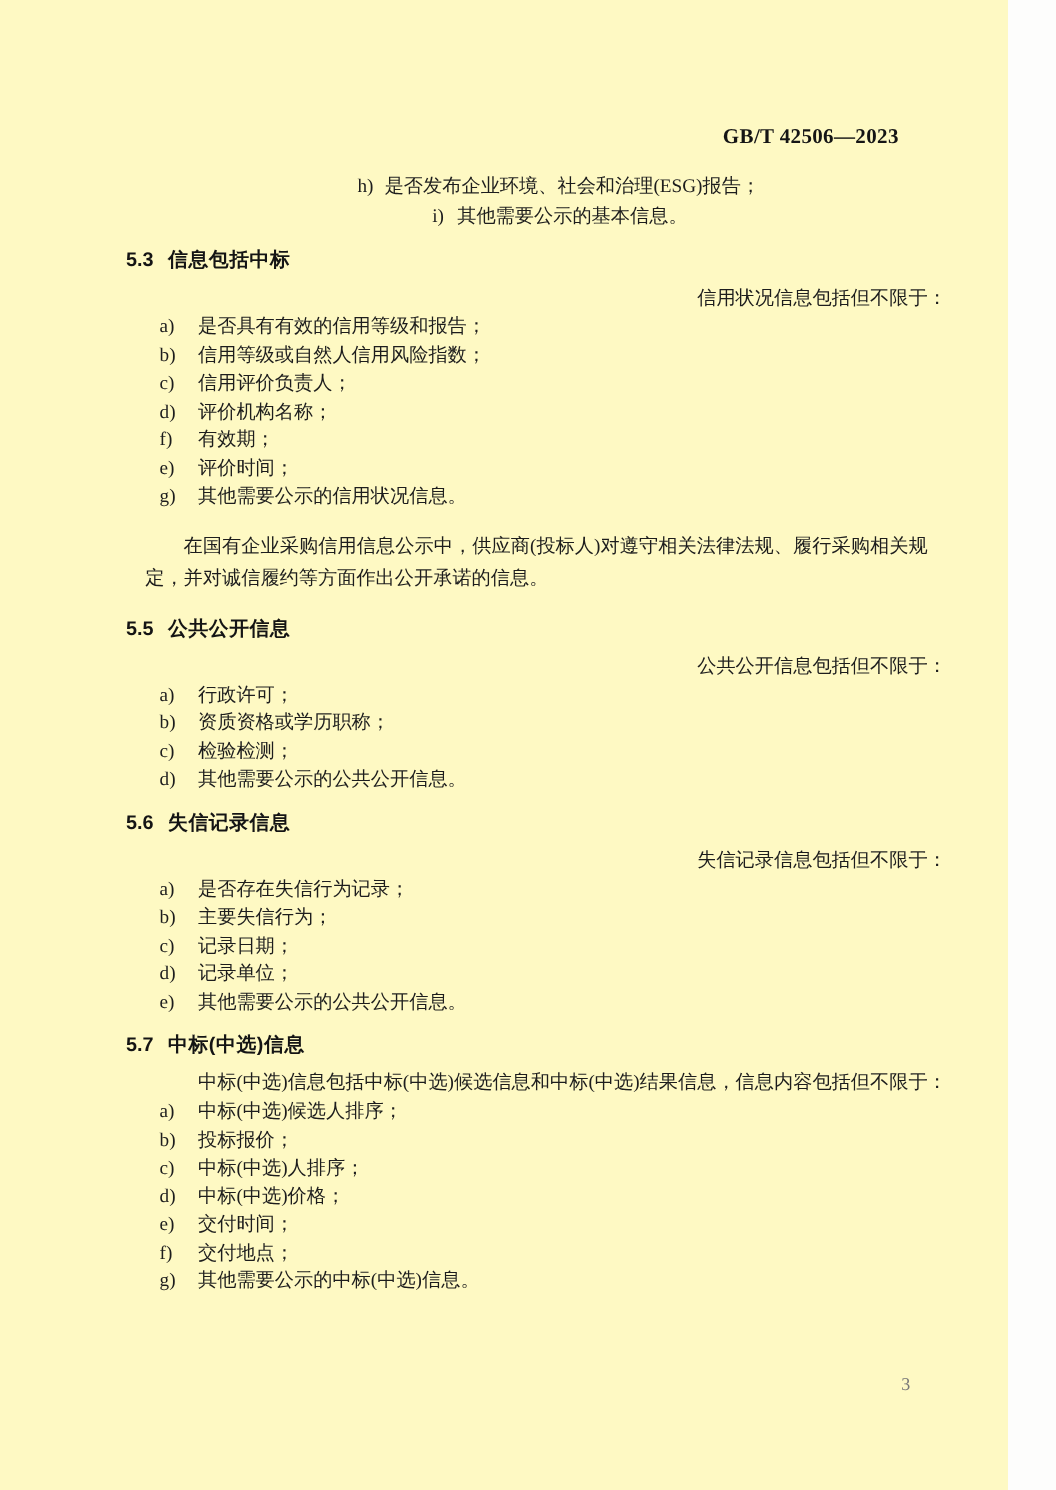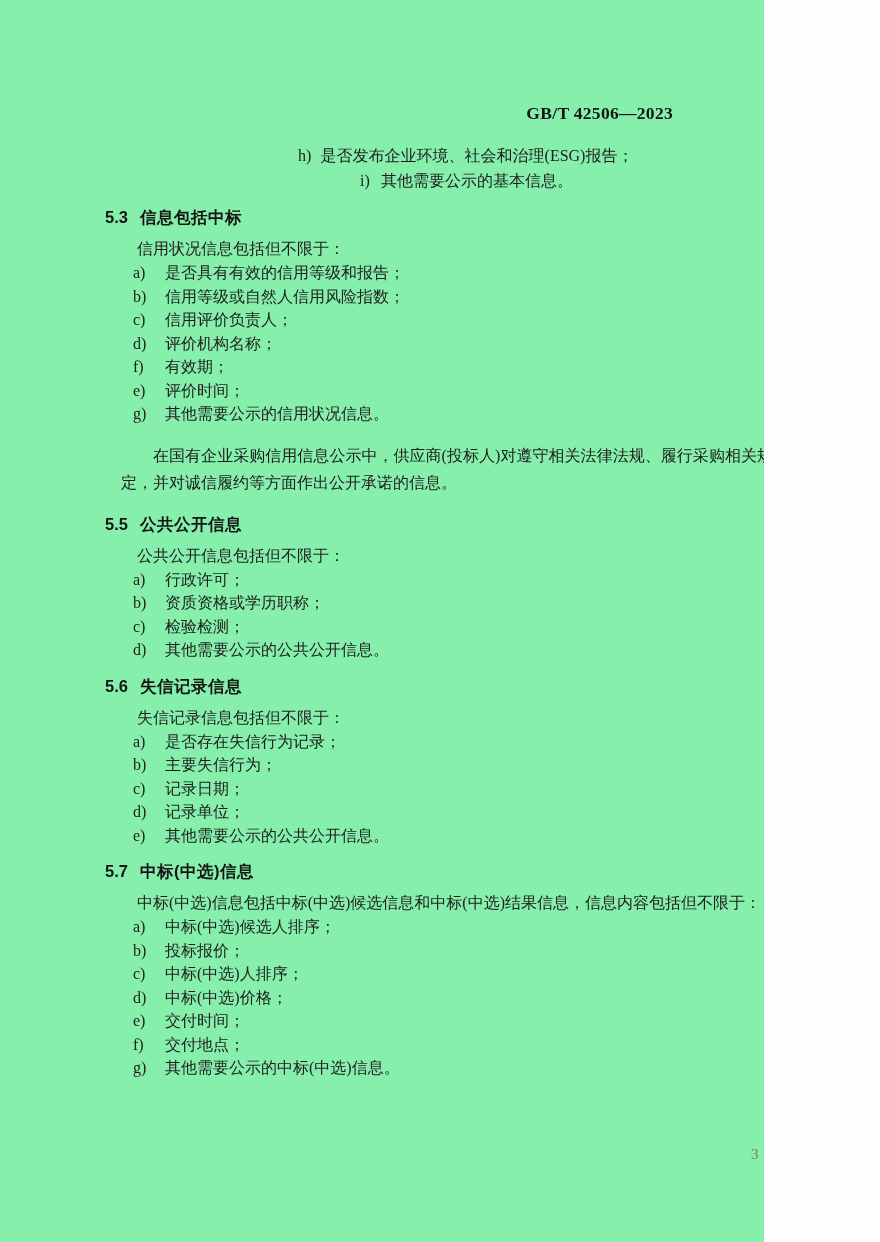--- a/index.html
+++ b/index.html
@@ -3,21 +3,21 @@
 <meta charset="utf-8">
 <style>
   html,body { margin:0; padding:0; }
   body {
     width:880px; height:1242px;
     background:#fdfdfc;
     font-family:"Liberation Serif","DejaVu Serif",serif;
     color:#1d1d1d;
     -webkit-font-smoothing:antialiased;
   }
-  .page { position:relative; width:764px; height:1242px; overflow:hidden; background:#86efac; }
+  .page { position:relative; width:840px; height:1242px; overflow:hidden; background:#fef9c3; }
 
   .doc-header {
     position:absolute; top:103px; right:91px;
     font-family:"Liberation Serif","DejaVu Serif",serif;
     font-weight:700; font-size:17.5px; letter-spacing:.3px; color:#151515;
     white-space:nowrap;
   }
 
   .doc-body {
     position:absolute; top:143px; left:105px; width:684px;
@@ -30,21 +30,21 @@
   li .lbl { display:inline-block; width:32px; }
 
   .sec-head {
     font-family:"Liberation Sans","DejaVu Sans",sans-serif;
     font-weight:700; font-size:16.5px; line-height:24px;
     margin:12px 0 8px; color:#141414; letter-spacing:.5px;
     white-space:nowrap;
   }
   .sec-head .num { display:inline-block; width:35px; letter-spacing:0; }
 
-  .intro { line-height:24px; text-indent:2em; margin:0; white-space:nowrap; }
+  .intro { line-height:24px; text-indent:2em; margin:0; white-space:nowrap;text-align:right; }
   .para  { line-height:27px; text-indent:2em; text-align:justify; margin:16px; }
 
   .page-number {
     position:absolute; top:1146px; left:751px;
     font-size:15px; color:#787878;
   }
 </style>
 </head>
 <body>
 

